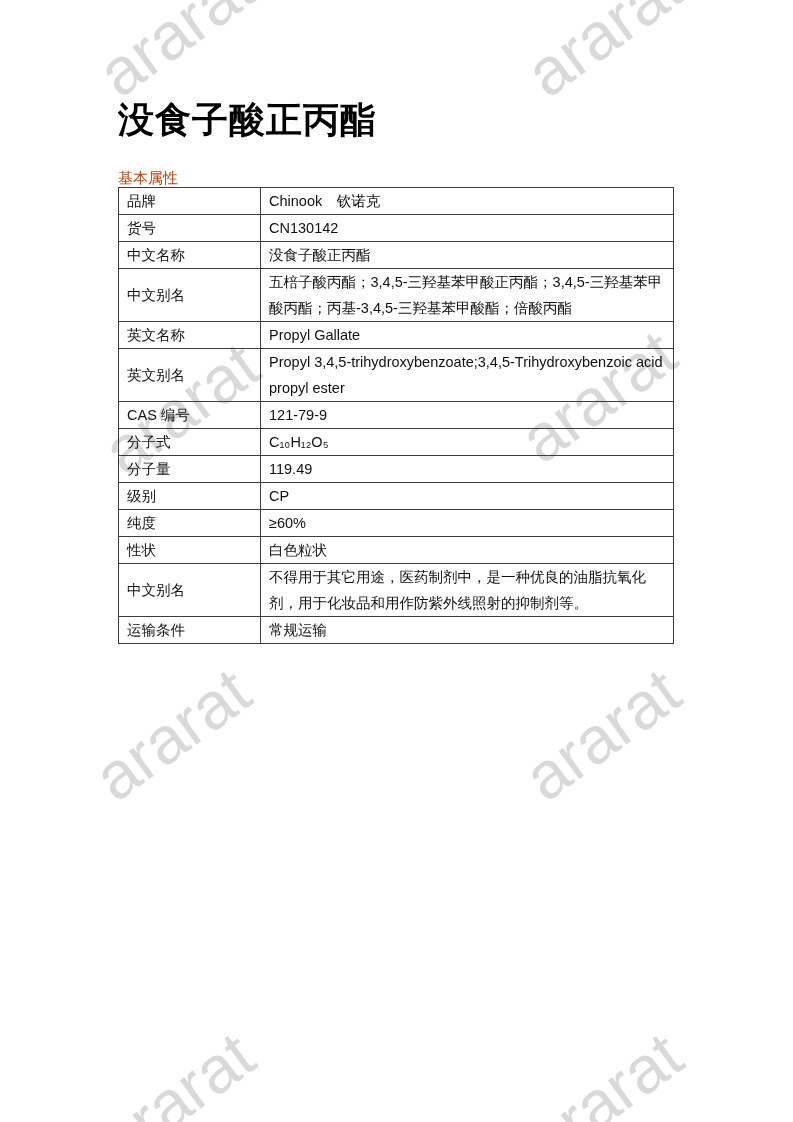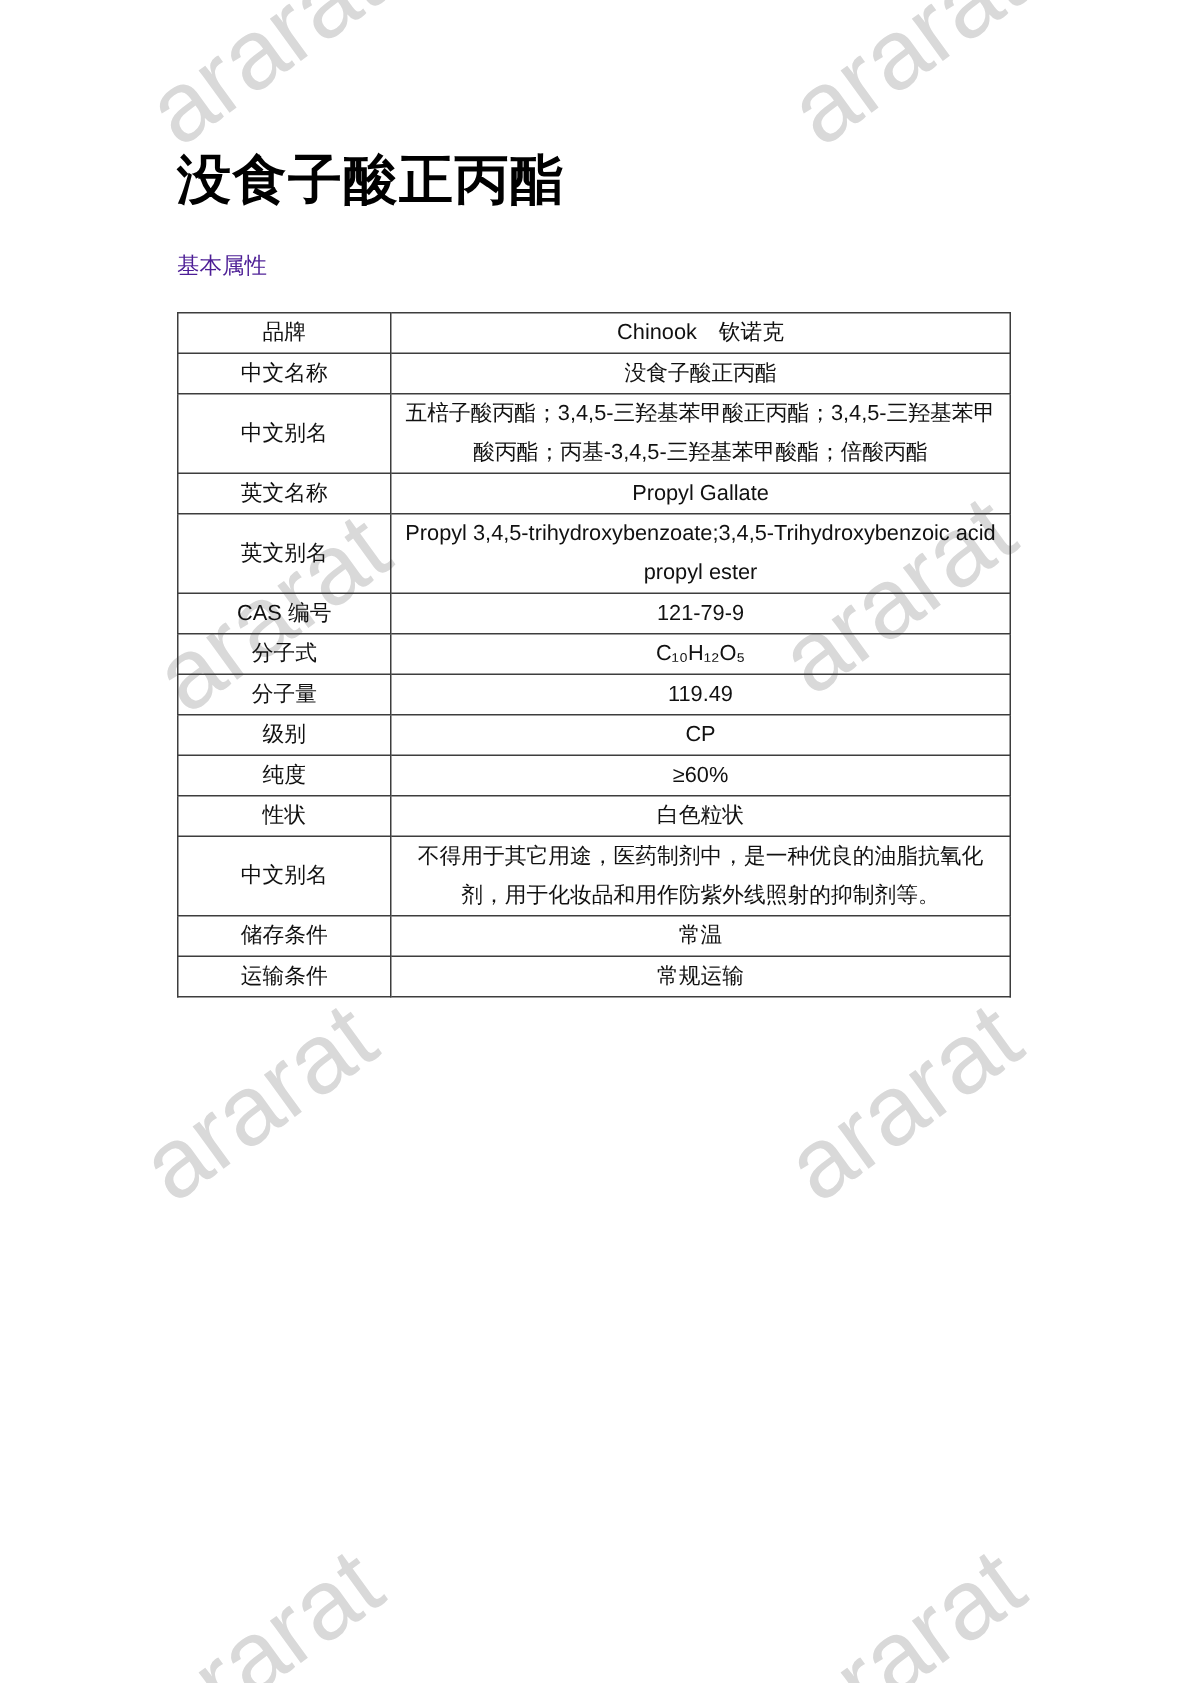--- a/index.html
+++ b/index.html
@@ -53,29 +53,27 @@
     font-weight: 700;
     letter-spacing: 1px;
     color: #000;
   }
   .section-title {
     margin: 0;
     padding-top: 29px;
     font-size: 15px;
     line-height: 18px;
     font-weight: 400;
-    color: #4c1d95;
+    color: #c2410c;
   }
   table.props {
-    margin-top: 21px;
     width: 555px;
     border-collapse: collapse;
     table-layout: fixed;
     background: transparent;
-    text-align: center;
   }
   table.props td {
     border: 1px solid #3d3d3d;
     font-size: 14.5px;
     line-height: 26px;
     color: #111;
     padding: 0 8px;
     vertical-align: middle;
     overflow-wrap: break-word;
   }
@@ -109,20 +107,24 @@
       <colgroup>
         <col class="col-label">
         <col class="col-value">
       </colgroup>
       <tbody>
         <tr>
           <td class="cell-label">品牌</td>
           <td class="cell-value">Chinook　钦诺克</td>
         </tr>
         <tr>
+          <td class="cell-label">货号</td>
+          <td class="cell-value">CN130142</td>
+        </tr>
+        <tr>
           <td class="cell-label">中文名称</td>
           <td class="cell-value">没食子酸正丙酯</td>
         </tr>
         <tr>
           <td class="cell-label">中文别名</td>
           <td class="cell-value">五棓子酸丙酯；3,4,5-三羟基苯甲酸正丙酯；3,4,5-三羟基苯甲酸丙酯；丙基-3,4,5-三羟基苯甲酸酯；倍酸丙酯</td>
         </tr>
         <tr>
           <td class="cell-label">英文名称</td>
           <td class="cell-value">Propyl Gallate</td>
@@ -153,23 +155,19 @@
         </tr>
         <tr>
           <td class="cell-label">性状</td>
           <td class="cell-value">白色粒状</td>
         </tr>
         <tr>
           <td class="cell-label">中文别名</td>
           <td class="cell-value">不得用于其它用途，医药制剂中，是一种优良的油脂抗氧化剂，用于化妆品和用作防紫外线照射的抑制剂等。</td>
         </tr>
         <tr>
-          <td class="cell-label">储存条件</td>
-          <td class="cell-value">常温</td>
-        </tr>
-        <tr>
           <td class="cell-label">运输条件</td>
           <td class="cell-value">常规运输</td>
         </tr>
       </tbody>
     </table>
   </div>
 </div>
 
 </body></html>

